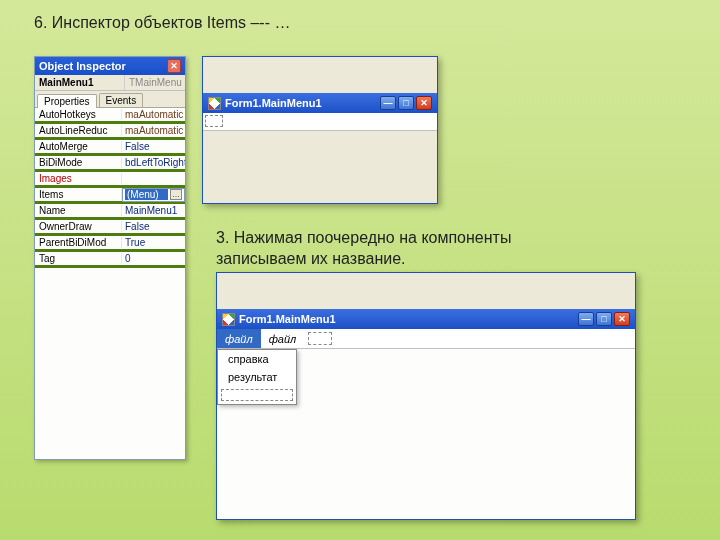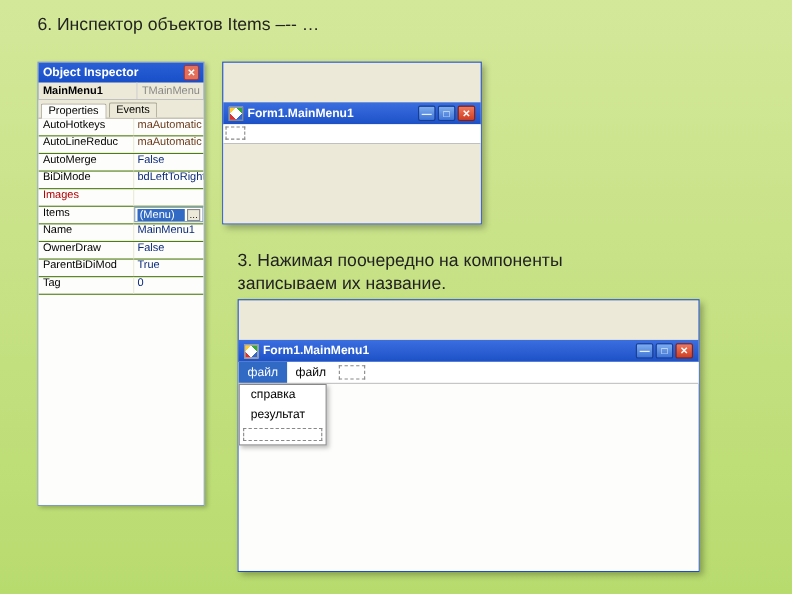--- a/index.html
+++ b/index.html
@@ -47,21 +47,21 @@
     border-bottom: 1px solid #aca899;
   }
   .oi-tab {
     font-size: 10px; padding: 1px 6px;
     border: 1px solid #aca899; border-bottom: none;
     background: #ece9d8; margin-right: 2px;
     border-radius: 2px 2px 0 0;
   }
   .oi-tab.active { background: #fdfdfb; position: relative; top: 1px; }
   .oi-grid { flex: 1; overflow: hidden; background: #fdfdfb; font-size: 10px; }
-  .oi-row { display: flex; border-bottom: 1px solid #4d7c0f; height: 16px; }
+  .oi-row { display: flex; border-bottom: 3px solid #4d7c0f; height: 16px; align-items: center; }
   .oi-cell-name { width: 58%; padding-left: 4px; color: #000; border-right: 1px solid #ece9d8; white-space: nowrap; overflow: hidden; }
   .oi-cell-val { width: 42%; padding-left: 3px; white-space: nowrap; overflow: hidden; }
   .val-brown { color: #6b3a1a; }
   .val-navy { color: #0b2a7a; }
   .val-red { color: #b00000; }
   .oi-row.sel .oi-cell-val {
     background: #fff; border: 1px solid #7f9db9; height: 14px;
     display: flex; align-items: center; padding: 0 2px;
   }
   .oi-row.sel .oi-cell-val .inner {
@@ -111,21 +111,21 @@
   #win-small .menu-strip { height: 18px; background: #fff; border-bottom: 1px solid #c0c0c0; }
   #win-small .menu-strip .placeholder {
     width: 18px; height: 12px; border: 1px dashed #888; margin: 2px;
   }
 
   
   #win-big { left: 216px; top: 272px; width: 420px; height: 248px; }
   #win-big .client { flex: 1; background: #fdfdfb; position: relative; }
   #win-big .menubar {
     background: #fff; border-bottom: 1px solid #c0c0c0;
-    display: flex; align-items: stretch; height: 20px;
+    display: flex; align-items: stretch; height: 20px; font-style: italic;
   }
   .menu-item {
     font-size: 11px; padding: 2px 8px; display: flex; align-items: center;
   }
   .menu-item.active { background: #316ac5; color: #fff; }
   .menu-new-box {
     width: 24px; border: 1px dashed #888; margin: 3px 4px;
   }
   .dropdown {
     position: absolute; left: 0; top: 20px;

